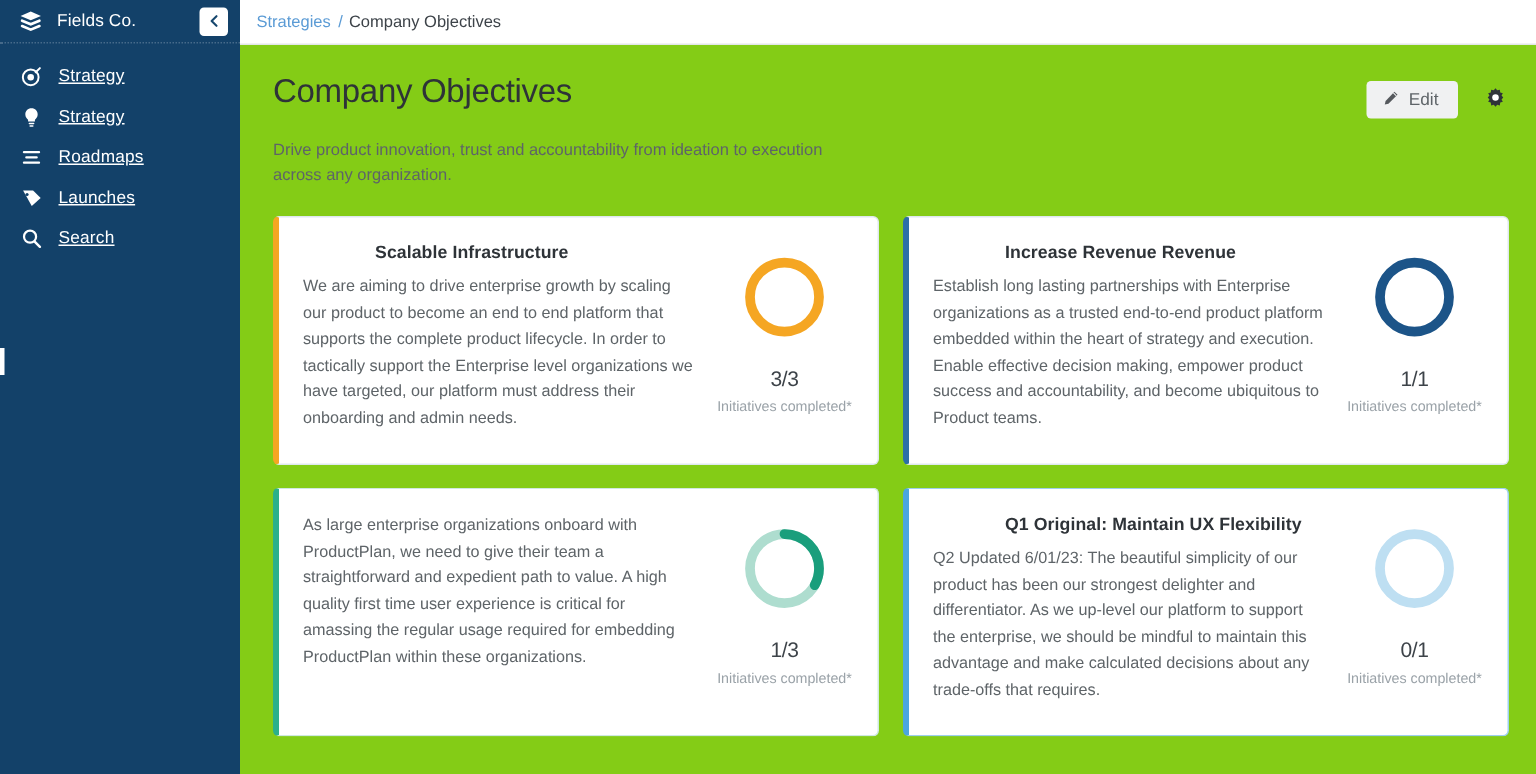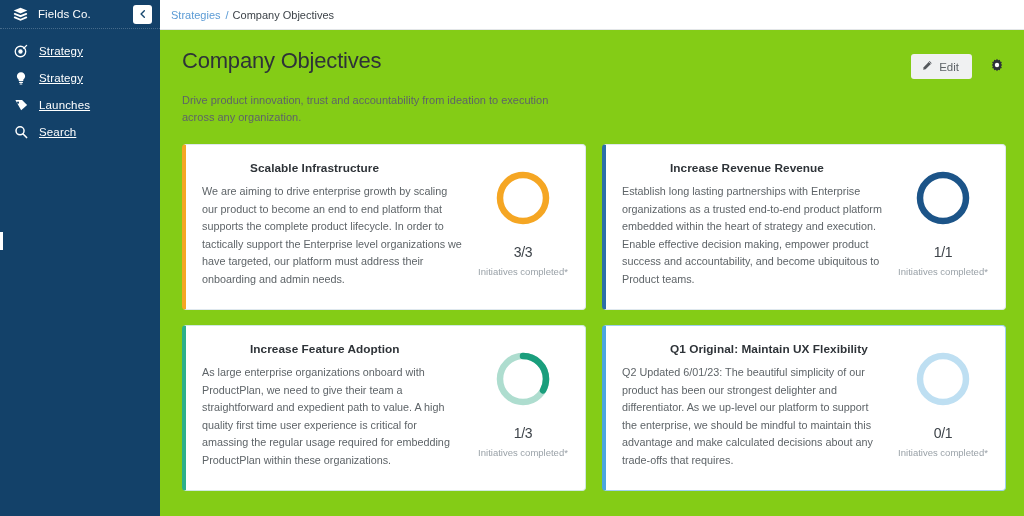--- a/index.html
+++ b/index.html
@@ -159,20 +159,30 @@
         <span class="nav-icon">
           <svg viewBox="0 0 16 16" width="14" height="14">
             <path d="M8 1.4 C5.2 1.4 3.3 3.5 3.3 6 C3.3 7.8 4.4 9 5.4 10 L5.4 11.4 L10.6 11.4 L10.6 10 C11.6 9 12.7 7.8 12.7 6 C12.7 3.5 10.8 1.4 8 1.4 Z" fill="#fff"></path>
             <rect x="5.8" y="12.3" width="4.4" height="1.3" rx="0.6" fill="#fff"></rect>
             <rect x="6.4" y="14.2" width="3.2" height="1.2" rx="0.6" fill="#fff"></rect>
           </svg>
         </span>
         <span class="nav-label">Strategy</span>
       </div>
 
+      <div class="nav-item">
+        <span class="nav-icon">
+          <svg viewBox="0 0 16 16" width="14" height="14">
+            <rect x="1.4" y="3.1" width="13.2" height="1.7" rx="0.85" fill="#fff"></rect>
+            <rect x="3.2" y="7.1" width="9.6" height="1.7" rx="0.85" fill="#fff"></rect>
+            <rect x="1.4" y="11.1" width="13.2" height="1.7" rx="0.85" fill="#fff"></rect>
+          </svg>
+        </span>
+        <span class="nav-label">Roadmaps</span>
+      </div>
 
       <div class="nav-item">
         <span class="nav-icon">
           <svg viewBox="0 0 16 16" width="14" height="14">
             <path d="M1.6 2.2 L9.2 2.2 L15 8 L8.2 14.1 Z" fill="#fff"></path>
             <circle cx="4.6" cy="5.3" r="1.2" fill="#134169"></circle>
           </svg>
         </span>
         <span class="nav-label">Launches</span>
       </div>
@@ -251,21 +261,20 @@
             <svg class="ring" viewBox="0 0 56 56">
                 <circle cx="28" cy="28" r="23" fill="none" stroke="#1C5488" stroke-width="6.5"></circle>
               </svg>
             <div class="metric-value">1/1</div>
             <div class="metric-label">Initiatives completed*</div>
           </div>
         </div>
 
         <div class="card" style="border-color: rgb(207, 233, 224) rgb(207, 233, 224) rgb(207, 233, 224) rgb(43, 176, 138);">
           <div class="card-body">
-            <div class="card-title">Increase Feature Adoption</div>
             <div class="card-desc">As large enterprise organizations onboard with ProductPlan, we need to give their team a straightforward and expedient path to value. A high quality first time user experience is critical for amassing the regular usage required for embedding ProductPlan within these organizations.</div>
           </div>
           <div class="card-metric">
             <svg class="ring" viewBox="0 0 56 56">
                 <circle cx="28" cy="28" r="23" fill="none" stroke="#AEDDCF" stroke-width="6.5"></circle>
                 <circle cx="28" cy="28" r="23" fill="none" stroke="#1A9E7C" stroke-width="6.5" stroke-linecap="round" stroke-dasharray="47.689376481493056 144.51326206513048" transform="rotate(-90 28 28)"></circle>
               </svg>
             <div class="metric-value">1/3</div>
             <div class="metric-label">Initiatives completed*</div>
           </div>

